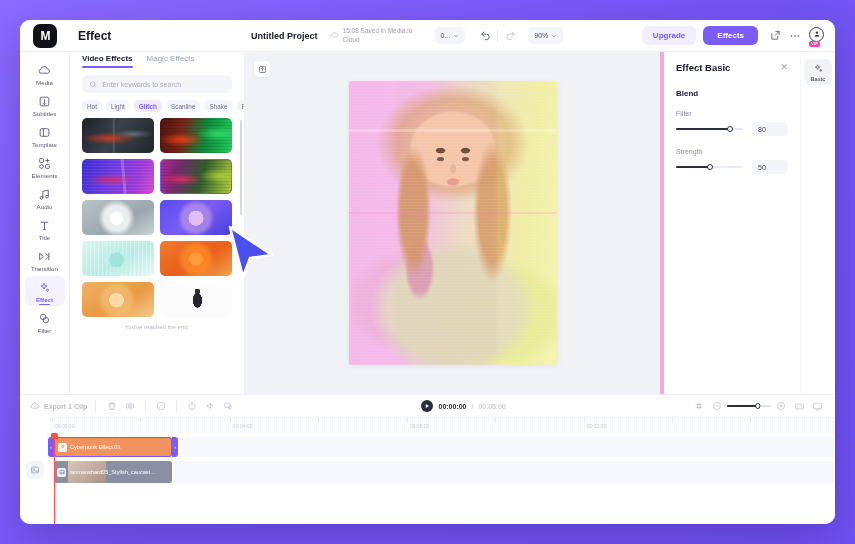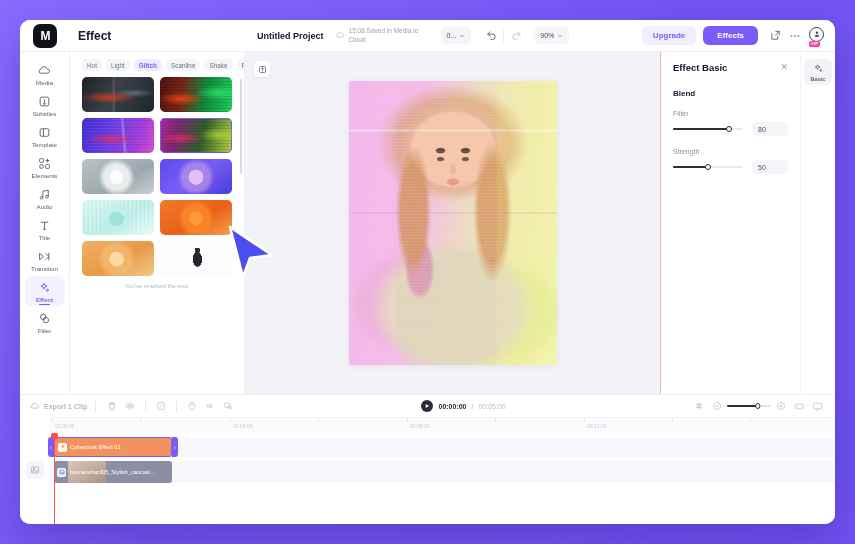--- a/index.html
+++ b/index.html
@@ -31,21 +31,21 @@
   }
   .brand-zone{ width:50px; display:flex; align-items:center; justify-content:center;}
   .logo{
     width:24px;height:24px;border-radius:7px;background:#111217;
     display:flex;align-items:center;justify-content:center;
     color:#fff;font-weight:bold;font-size:12px;letter-spacing:-1px;
   }
   .panel-title{
     width:175px; padding-left:8px; font-size:12px; font-weight:bold; color:#16172b;
   }
-  .proj-name{ font-size:9px;font-weight:bold;color:#16172b; margin-left:12px;}
+  .proj-name{ font-size:9px;font-weight:bold;color:#16172b; margin-left:6px;}
   .saved-wrap{display:flex;align-items:center;gap:4px;margin-left:12px;}
   .saved-text{font-size:6.5px;color:#9a9eb0;line-height:1.3;max-width:80px;}
   .mini-select{
     display:flex;align-items:center;gap:3px;
     background:#f4f5f9;border-radius:5px;height:17px;padding:0 6px;
     font-size:7px;color:#4a4d61;margin-left:12px;
   }
   .icon-btn{
     width:20px;height:20px;display:flex;align-items:center;justify-content:center;
     color:#5c6074;cursor:pointer;
@@ -137,21 +137,21 @@
     display:flex;align-items:center;justify-content:center;color:#5c6074;
     box-shadow:0 1px 3px rgba(0,0,0,.08);cursor:pointer;
   }
   .stage{flex:1;display:flex;align-items:center;justify-content:center;}
   .preview{
     width:208px;height:284px;border-radius:2px;overflow:hidden;position:relative;
     box-shadow:0 1px 6px rgba(0,0,0,.08);
   }
   
   .inspector{
-    width:140px;flex:0 0 140px;background:#fff;border-left:1px solid #f9a8d4;padding:10px 12px;
+    width:140px;flex:0 0 140px;background:#fff;border-left:4px solid #f9a8d4;padding:10px 12px;
   }
   .insp-head{display:flex;align-items:center;justify-content:space-between;}
   .insp-title{font-size:9.5px;font-weight:bold;color:#16172b;}
   .insp-close{color:#9a9eb0;cursor:pointer;font-size:9px;line-height:1;}
   .insp-sub{font-size:8px;font-weight:bold;color:#16172b;margin-top:16px;}
   .field-label{font-size:7px;color:#8b8fa2;margin-top:12px;}
   .slider-row{display:flex;align-items:center;gap:9px;margin-top:5px;}
   .slider{position:relative;flex:1;height:10px;display:flex;align-items:center;cursor:pointer;}
   .track{height:1.6px;width:100%;background:#e3eaf5;border-radius:2px;}
   .fill{position:absolute;left:0;height:1.6px;background:#2b2d3c;border-radius:2px;}
@@ -392,21 +392,32 @@
       <div class="rail-item">
         <svg width="13" height="13" viewBox="0 0 24 24" fill="none" stroke="currentColor" stroke-width="1.7">
           <circle cx="9.5" cy="9" r="5"></circle>
             <circle cx="14.5" cy="15" r="5"></circle>
         </svg>
         <span class="lbl">Filter</span>
       </div>
     </div>
 
     <div class="library">
-
+      <div class="lib-tabs">
+        <div class="lib-tab active">Video Effects</div>
+        <div class="lib-tab">Magic Effects</div>
+      </div>
+
+      <div class="search">
+        <svg width="9" height="9" viewBox="0 0 24 24" fill="none" stroke="#a8abb9" stroke-width="2.3">
+          <circle cx="11" cy="11" r="7"></circle>
+            <path d="M20 20l-3.6-3.6"></path>
+        </svg>
+        <input value="" placeholder="Enter keywords to search" style="">
+      </div>
 
       <div class="chips">
         <div class="chip">Hot</div>
         <div class="chip">Light</div>
         <div class="chip active">Glitch</div>
         <div class="chip">Scanline</div>
         <div class="chip">Shake</div>
         <div class="chip">Flicker</div>
       </div>
 

